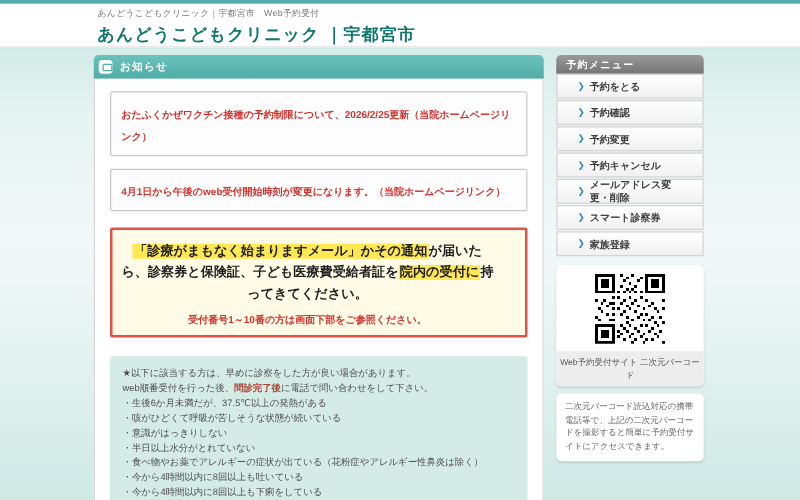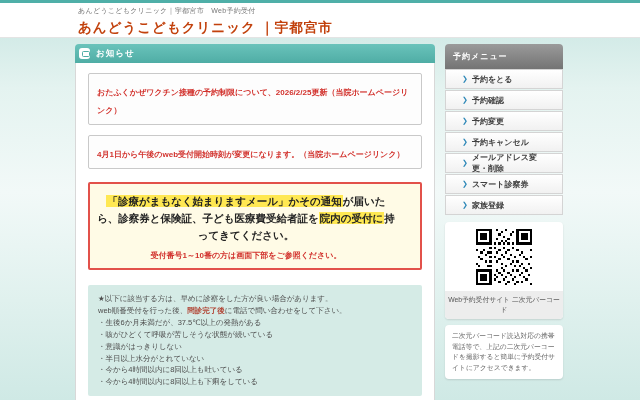--- a/index.html
+++ b/index.html
@@ -5,21 +5,21 @@
   * { margin:0; padding:0; box-sizing:border-box; }
   html,body { width:640px; height:400px; overflow:hidden; }
   body {
     font-family:"Liberation Sans","DejaVu Sans",sans-serif;
     background:linear-gradient(180deg,#c7e5e1 0%,#e4f3f0 22%,#f2f9f8 48%,#e0f1ee 75%,#cfe9e5 100%);
     position:relative;
   }
   .topline { height:3px; background:#4fafa8; width:640px; }
   .site-header { background:#ffffff; height:35px; padding:3px 0 0 78px; border-bottom:1px solid #e4e4e4; }
   .breadcrumb { font-size:7px; color:#777; letter-spacing:.3px; }
-  .site-title { font-size:13.5px; font-weight:bold; color:#c2410c; margin-top:3px; letter-spacing:1px; }
+  .site-title { font-size:13.5px; font-weight:bold; color:#0f766e; margin-top:3px; letter-spacing:1px; }
 
   
   .main-col { position:absolute; left:75px; top:44px; width:360px; }
   .news-header {
     height:19px; border-radius:4px 4px 0 0; display:flex; align-items:center; padding:0 4px;
     background:linear-gradient(180deg,#6ac3bb,#4fada5);
   }
   .news-icon { width:11px; height:11px; background:#fff; border-radius:3px; position:relative; flex:0 0 auto; }
   .news-icon::before { content:""; position:absolute; left:2.5px; top:3px; width:6px; height:3.5px; border:1.2px solid #4fada5; border-radius:1.5px; }
   .news-header-label { color:#fff; font-size:8.5px; font-weight:bold; margin-left:6px; letter-spacing:1px; }
@@ -38,21 +38,21 @@
   .alert-main { font-size:10.5px; font-weight:bold; color:#222; line-height:1.6; }
   .alert-main mark { background:#ffe852; color:#222; padding:0 1px; }
   .alert-note { font-size:8px; font-weight:bold; color:#d2322d; margin-top:7px; }
   .info-box { border-radius:2px; padding:8px 10px; font-size:7.5px; color:#4d4d4d; line-height:1.58; }
   .info-box.teal { background:#d5ebe6; margin-top:15px; }
   .em-red { color:#b04030; font-weight:bold; }
 
   
   .sidebar { position:absolute; left:445px; top:44px; width:118px; }
   .menu-header {
-    height:25px; border-radius:4px 4px 0 0; display:flex; align-items:center; padding:0 8px;
+    height:15px; border-radius:4px 4px 0 0; display:flex; align-items:center; padding:0 8px;
     background:linear-gradient(180deg,#9a9a9a,#747474);
     color:#fff; font-size:8px; font-weight:bold; letter-spacing:1px;
   }
   .menu { list-style:none; }
   .menu li {
     height:20px; margin-bottom:1px; display:flex; align-items:center; padding:0 16px;
     background:linear-gradient(180deg,#ffffff,#f1f1f1);
     border:1px solid #d4d4d4; cursor:pointer;
   }
   .menu li .chev { color:#2f89b8; font-size:7px; font-weight:bold; margin-right:4px; }
@@ -94,20 +94,21 @@
       <p class="alert-note">受付番号1～10番の方は画面下部をご参照ください。</p>
     </div>
 
     <div class="info-box teal">
       <div>★以下に該当する方は、早めに診察をした方が良い場合があります。</div>
       <div><span>web順番受付を行った後、</span><span class="em-red">問診完了後</span><span>に電話で問い合わせをして下さい。</span></div>
       <div>・生後6か月未満だが、37.5℃以上の発熱がある</div>
       <div>・咳がひどくて呼吸が苦しそうな状態が続いている</div>
       <div>・意識がはっきりしない</div>
       <div>・半日以上水分がとれていない</div>
+      <div>・食べ物やお薬でアレルギーの症状が出ている（花粉症やアレルギー性鼻炎は除く）</div>
       <div>・今から4時間以内に8回以上も吐いている</div>
       <div>・今から4時間以内に8回以上も下痢をしている</div>
     </div>
 
   </div>
 </div>
 
 <aside class="sidebar">
   <div class="menu-header">予約メニュー</div>
   <ul class="menu">

